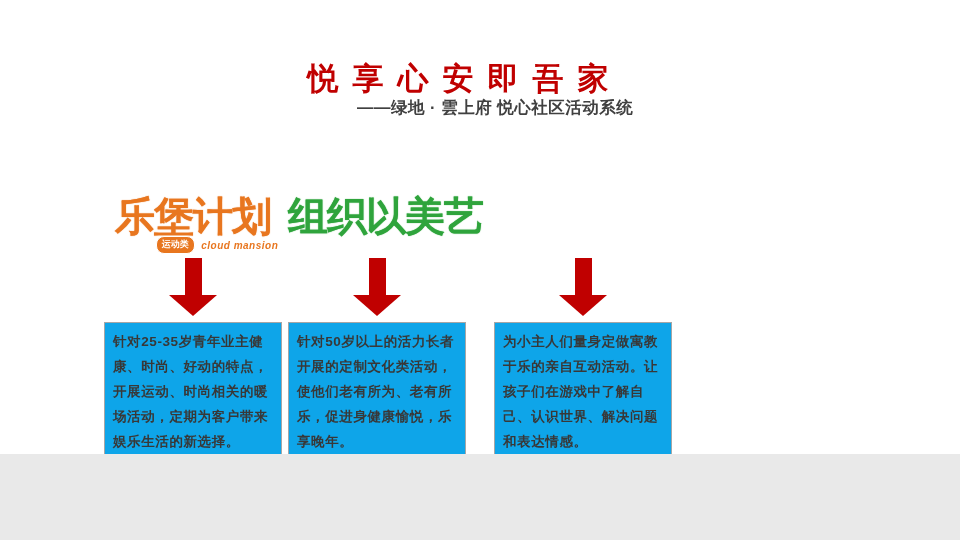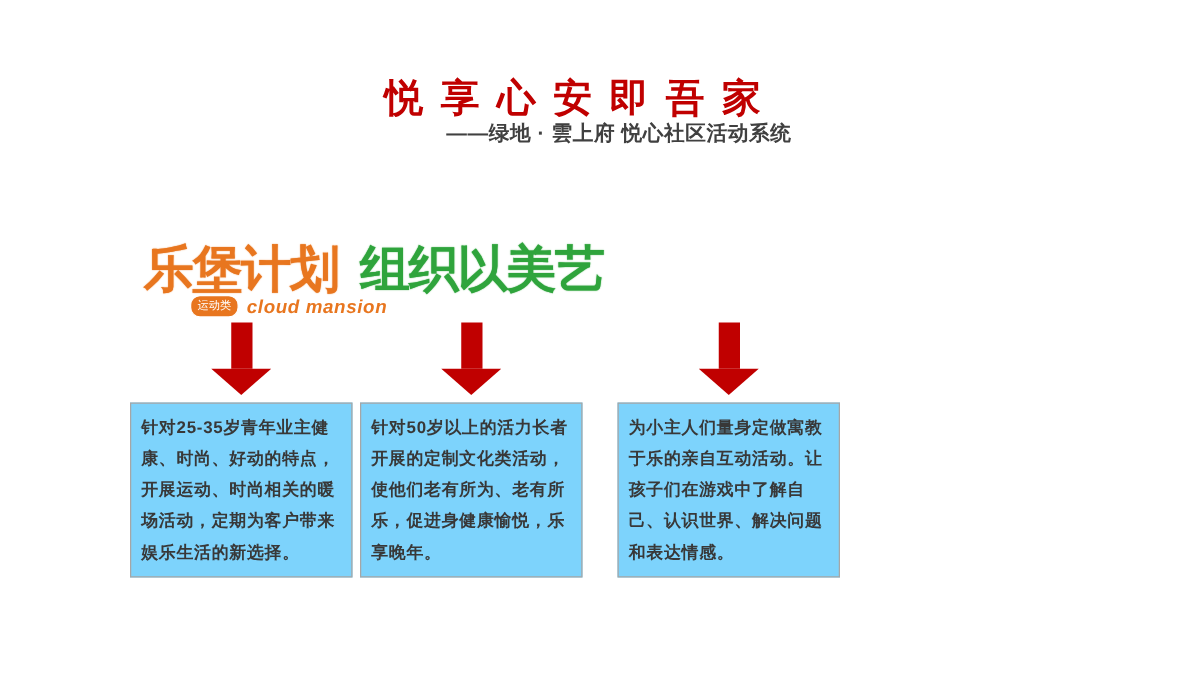--- a/index.html
+++ b/index.html
@@ -2,21 +2,21 @@
 <html><head>
 <meta charset="utf-8">
 <style>
   * { margin: 0; padding: 0; box-sizing: border-box; }
   html, body { background: #e9e9e9; }
   body { font-family: "Liberation Sans", sans-serif; }
 
   .slide {
     position: relative;
     width: 960px;
-    height: 540px;
+    height: 454px;
     background: #ffffff;
     overflow: hidden;
     margin: 0 auto;
   }
 
   
   .title {
     position: absolute;
     top: 60px;
     left: 0;
@@ -81,31 +81,31 @@
     width: 100%;
     text-align: center;
     line-height: 13px;
     white-space: nowrap;
   }
   .badge-pill {
     display: inline-block;
     background: var(--c, #333);
     color: #ffffff;
     font-size: 9px;
-    font-weight: normal;
+    font-weight: bold;
     padding: 1px 5px 2px;
     border-radius: 8px;
     border: 1px solid #ffffff;
     vertical-align: middle;
     margin-left: 48px;
   }
   .brand-script {
     display: inline-block;
     color: var(--c, #333);
-    font-size: 15px;
+    font-size: 10px;
     font-weight: bold;
     font-style: italic;
     margin-left: 2px;
     vertical-align: middle;
     letter-spacing: 0.5px;
   }
 
   
   .arrow {
     width: 48px;
@@ -124,21 +124,21 @@
     border-left: 24px solid transparent;
     border-right: 24px solid transparent;
     border-top: 21px solid #C00000;
   }
 
   
   .desc-box {
     width: 178px;
     height: 140px;
     border: 1px solid #A6A6A6;
-    background: #7dd3fc;
+    background: #0ea5e9;
     padding: 6px 8px;
     overflow: hidden;
   }
   .desc-text {
     font-size: 13.5px;
     font-weight: 600;
     color: #383838;
     line-height: 25px;
     letter-spacing: 0.6px;
     word-break: break-all;

